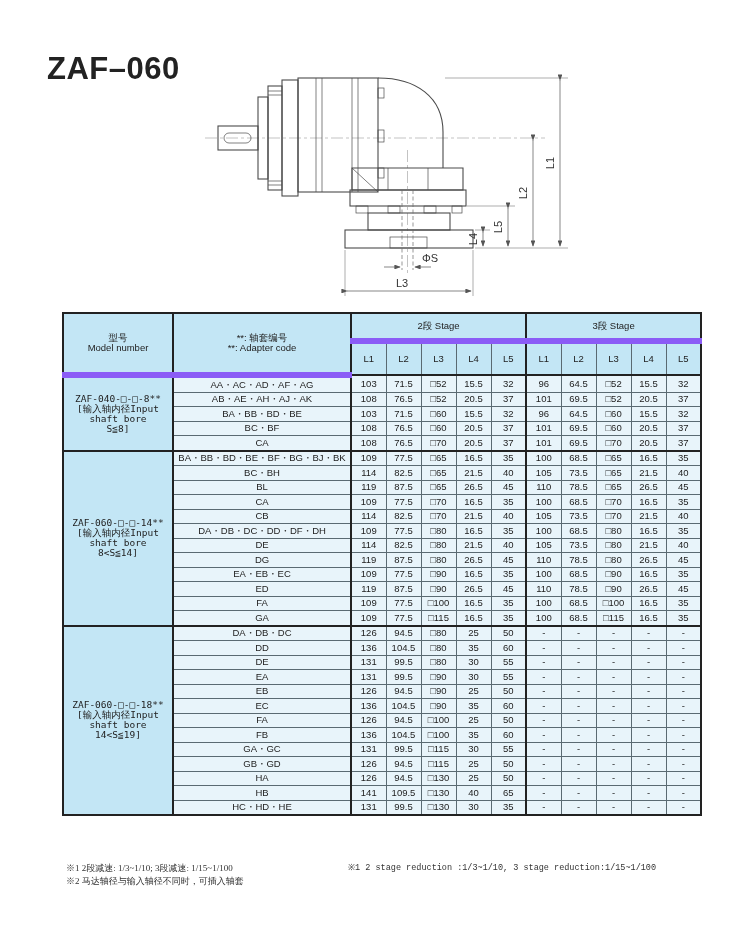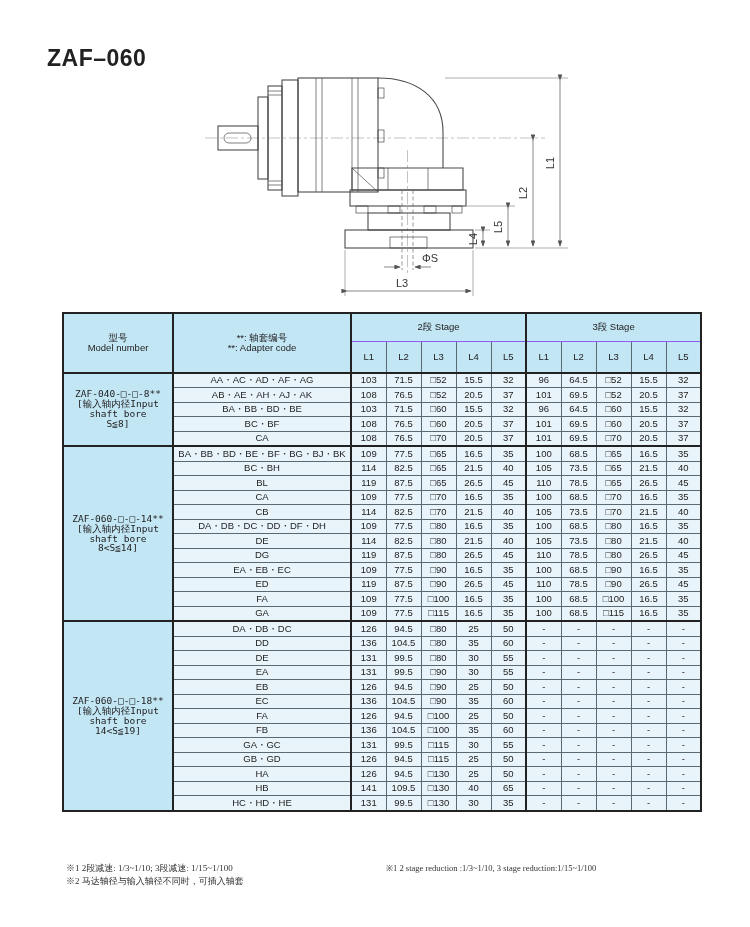--- a/index.html
+++ b/index.html
@@ -1,45 +1,45 @@
 <!DOCTYPE html>
 <html><head>
 <meta charset="utf-8">
 <style>
   html,body{margin:0;padding:0;background:#ffffff;}
   .page{position:relative;width:750px;height:927px;background:#ffffff;overflow:hidden;
         font-family:"Liberation Sans","DejaVu Sans",sans-serif;color:#1a1a1a;}
-  .title{position:absolute;left:47px;top:30px;font-size:23px;font-weight:bold;
+  .title{position:absolute;left:47px;top:30px;font-size:31px;font-weight:bold;
          letter-spacing:0.5px;color:#222;}
   .drawing{position:absolute;left:0;top:50px;width:750px;height:262px;}
 
   
   table.spec{position:absolute;left:62px;top:312px;width:638px;border-collapse:collapse;
              table-layout:fixed;border:2px solid #222;}
   table.spec th,table.spec td{border:1px solid #5a6a72;padding:0;text-align:center;
              font-size:9.5px;line-height:1.05;color:#222;overflow:hidden;white-space:nowrap;}
   table.spec th{background:#c3e6f5;font-weight:normal;}
   .hdr-top{height:28px;}
   .hdr-sub th{height:30px;}
   .hdr-2l{font-size:9.5px;line-height:1.4;margin-top:14px;}
   td.model-cell{background:#c3e6f5;font-family:"DejaVu Sans Mono","Liberation Mono",monospace;
                 font-size:8.5px;line-height:1.3;vertical-align:middle;}
   td.adapter-cell,td.num-cell{background:#e8f4fa;height:13.5px;}
   td.adapter-cell{font-size:9px;}
   .thickL{border-left:2px solid #222 !important;}
   tr.group-start td{border-top:2px solid #222;margin-left:17px;}
-  thead tr.hdr-top th{border-bottom:1px solid #8b5cf6;}
+  thead tr.hdr-top th{border-bottom:6px solid #8b5cf6;}
   thead{border-bottom:2px solid #222;}
 
   
   .footnotes{position:absolute;top:862px;left:0;width:750px;font-size:9px;color:#333;}
   .fn-zh{position:absolute;left:66px;top:0;line-height:1.45;
          font-family:Liberation Serif, serif;}
-  .fn-en{position:absolute;left:386px;top:0;line-height:1.45;
-         font-family:Liberation Serif, serif;font-size:8.5px;}
+  .fn-en{position:absolute;left:348px;top:0;line-height:1.45;
+         font-family:Liberation Mono, monospace;font-size:8.5px;}
 
   
   .ol{fill:none;stroke:#4b4b4b;stroke-width:1.1;}
   .thin{fill:none;stroke:#4b4b4b;stroke-width:0.7;}
   .cl{fill:none;stroke:#9a9a9a;stroke-width:0.6;stroke-dasharray:12 3 3 3;}
   .dash{fill:none;stroke:#6a6a6a;stroke-width:0.7;stroke-dasharray:4 2.5;}
   .dim{fill:none;stroke:#555;stroke-width:0.7;}
   .ext{fill:none;stroke:#777;stroke-width:0.6;}
   .dim-label{font-family:"Liberation Sans","DejaVu Sans",sans-serif;font-size:11px;fill:#333;}
 </style>

